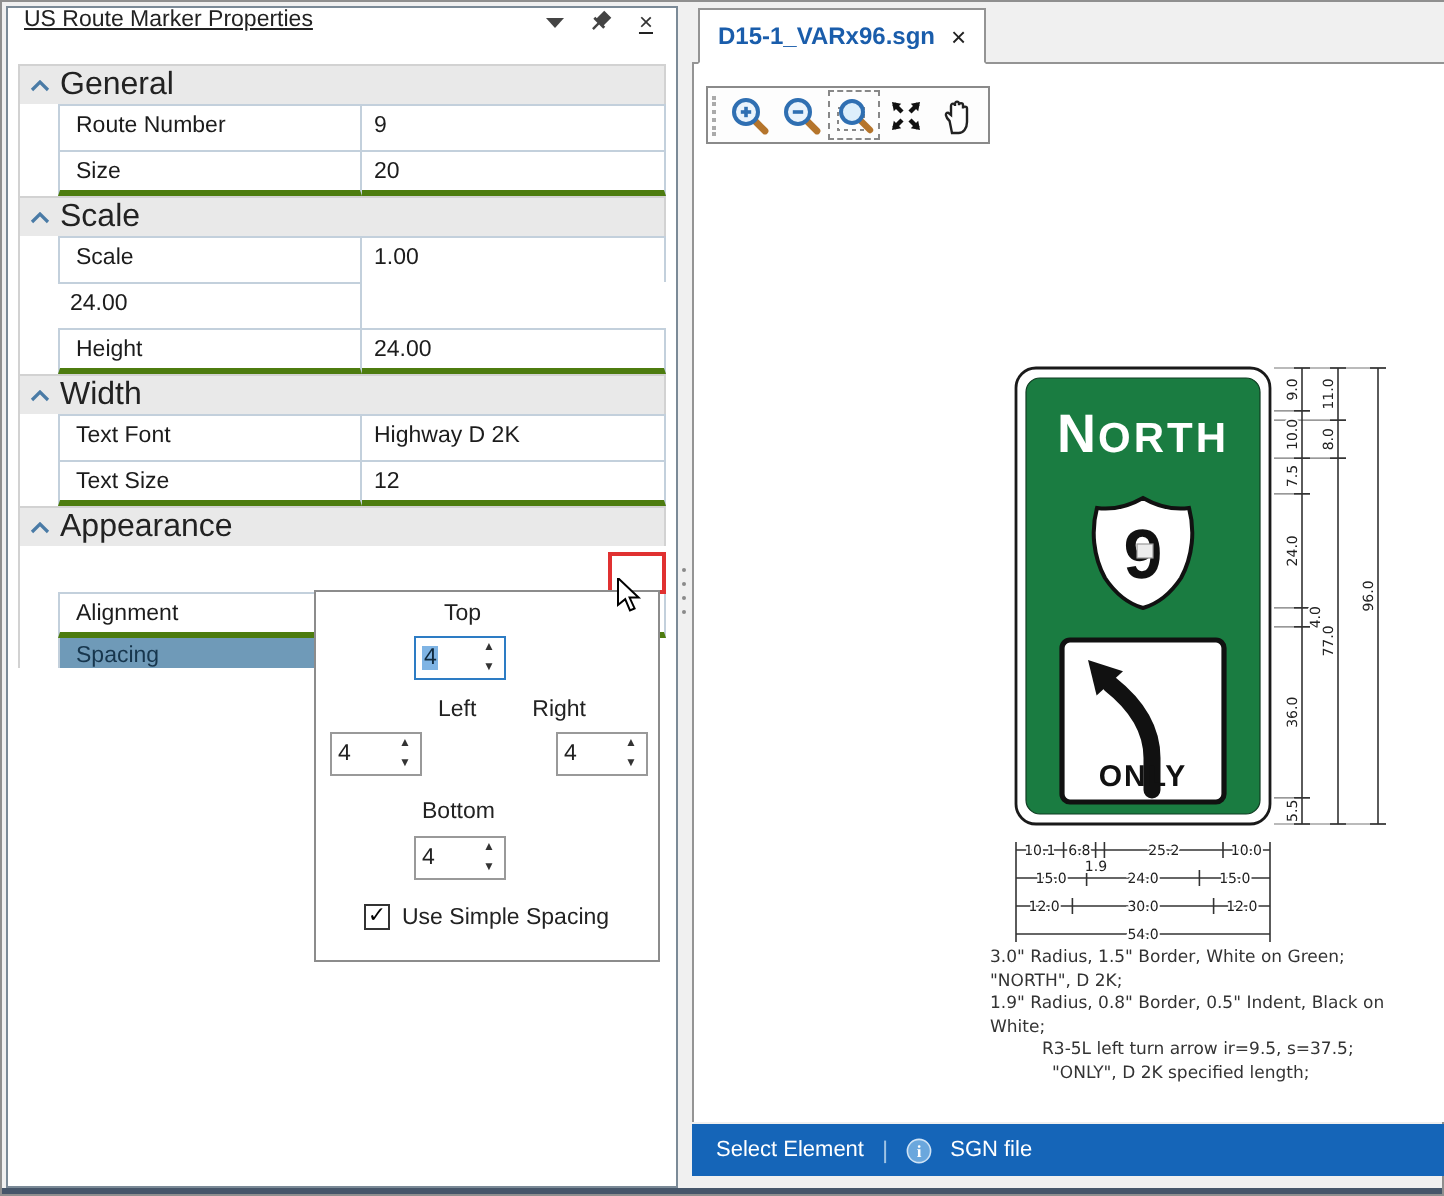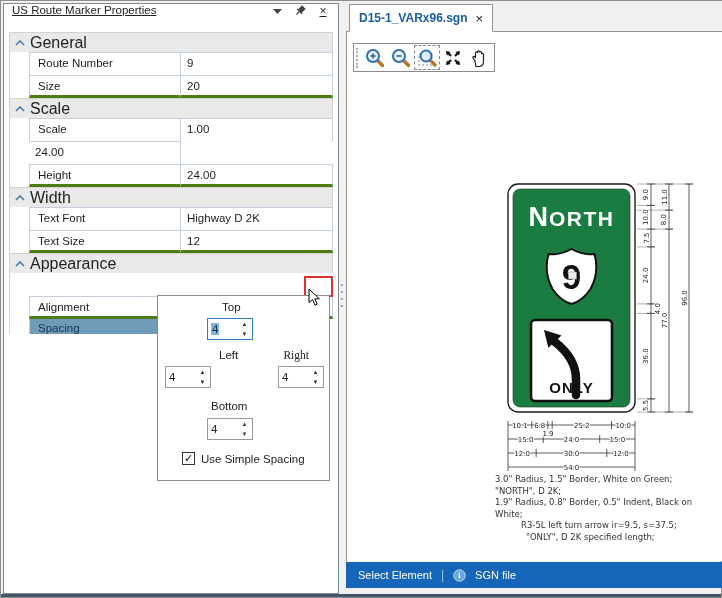--- a/index.html
+++ b/index.html
@@ -188,21 +188,21 @@
   <div class="popup">
     <span class="pop-lab" style="left:64px; top:5px;">Top</span>
     <div class="spin focus" style="left:49px; top:22px;">
       <span class="num"><span class="selhl">4</span></span>
       <span class="arrows">
           <span>▲</span>
           <span>▼</span>
         </span>
     </div>
     <span class="pop-lab" style="left:13px; top:53px;margin-left:48px;">Left</span>
-    <span class="pop-lab" style="right:20px; top:53px;font-family:Liberation Serif, serif;">Right</span>
+    <span class="pop-lab" style="right:36px; top:53px;">Right</span>
     <div class="spin" style="left:7px; top:70px;">
       <span class="num">4</span>
       <span class="arrows">
           <span>▲</span>
           <span>▼</span>
         </span>
     </div>
     <div class="spin" style="right:5px; top:70px;">
       <span class="num">4</span>
       <span class="arrows">

